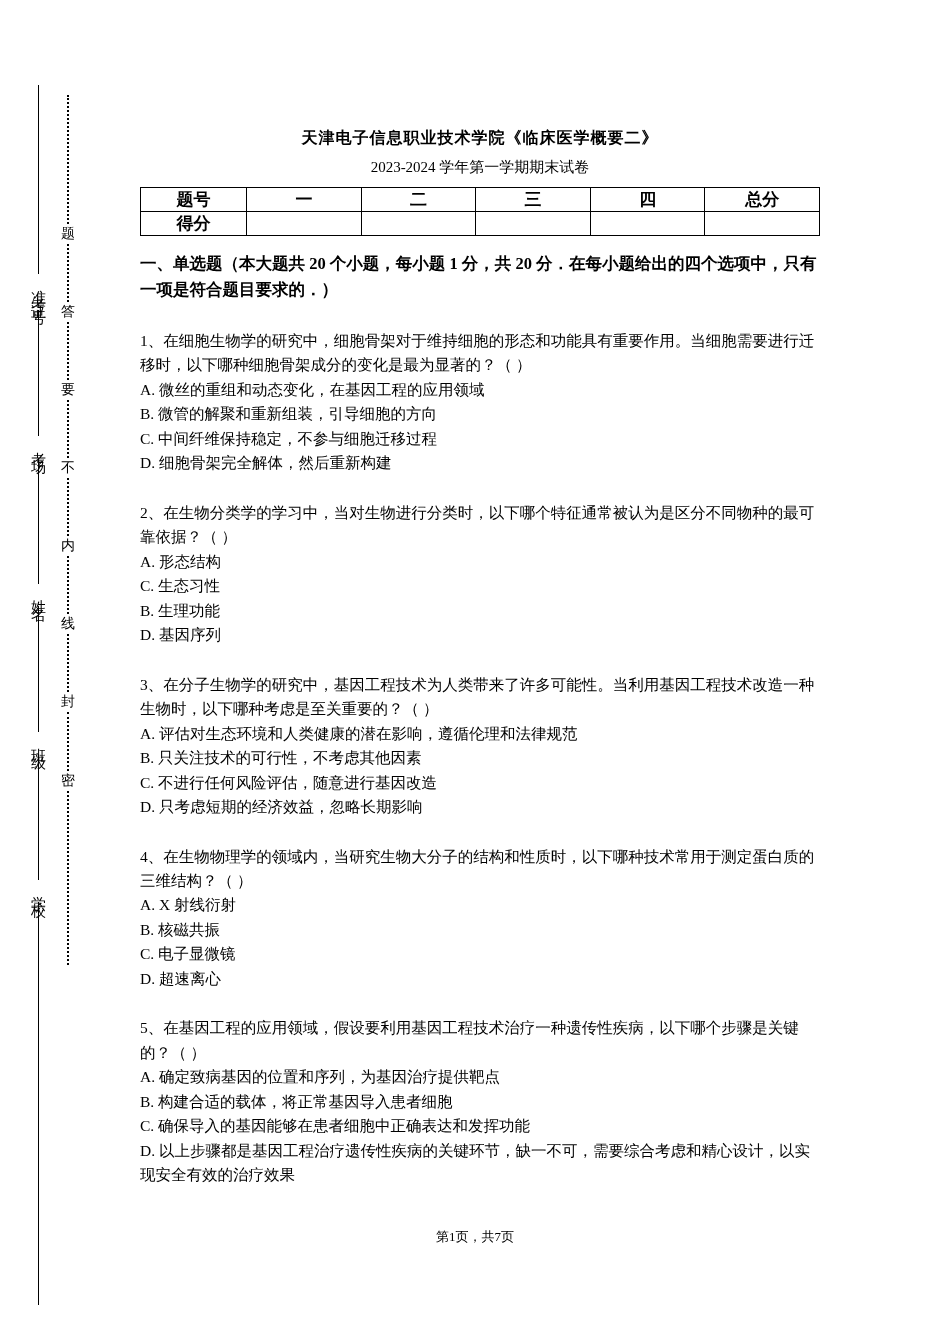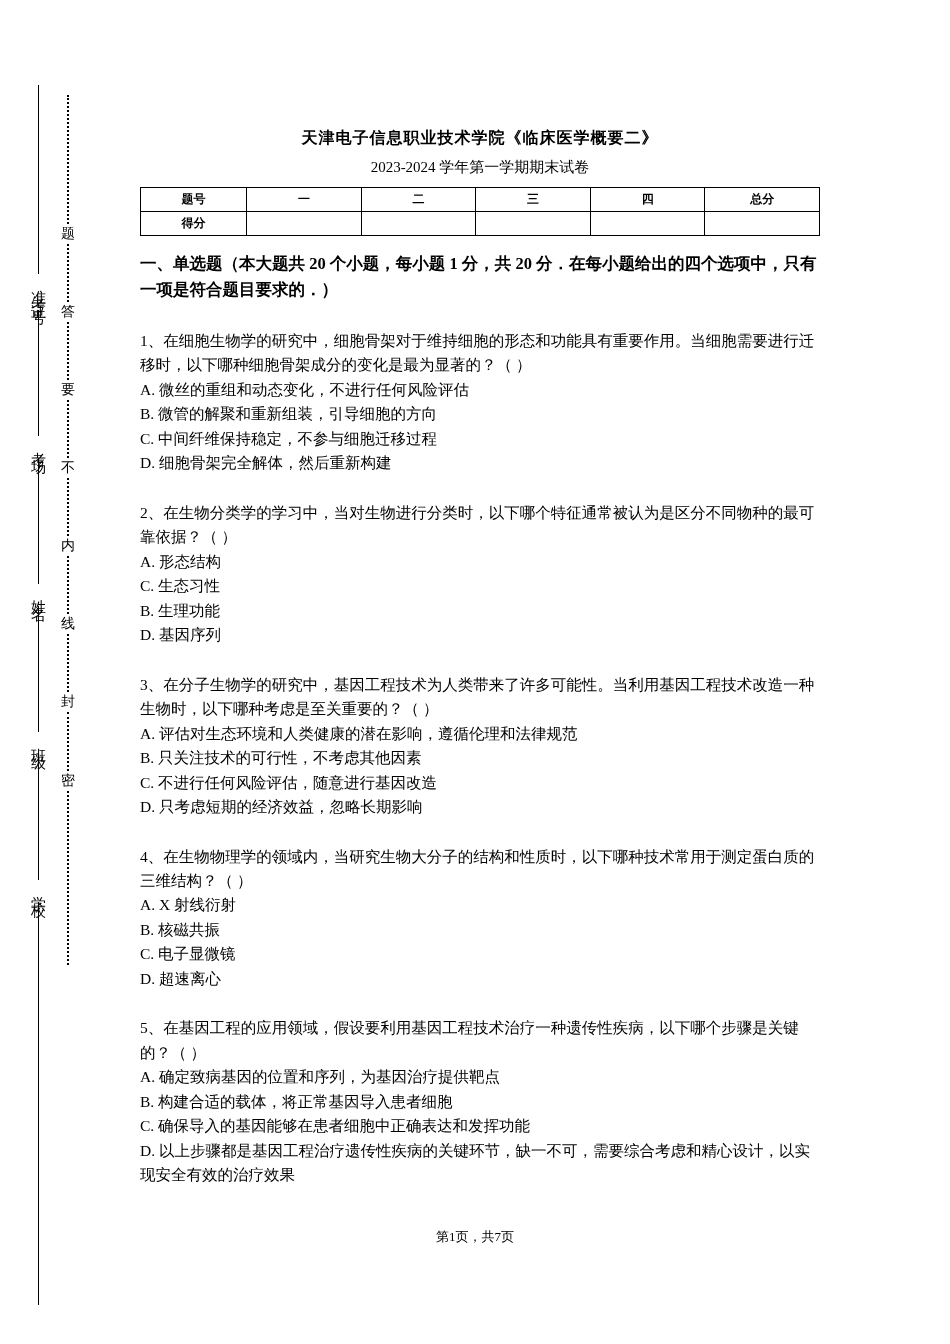--- a/index.html
+++ b/index.html
@@ -34,21 +34,21 @@
   .content{position:absolute;left:140px;top:128px;width:680px;}
   .title{
     text-align:center;font-size:16px;font-weight:bold;
     font-family:"Liberation Sans","DejaVu Sans",sans-serif;
     letter-spacing:1px;
   }
   .subtitle{text-align:center;font-size:15px;margin-top:9px;}
   table.score{width:100%;border-collapse:collapse;margin-top:10px;table-layout:fixed;}
   table.score td{
     border:1px solid #000;height:23px;text-align:center;
-    font-size:12px;font-weight:bold;padding:0;vertical-align:middle;
+    font-size:17px;font-weight:bold;padding:0;vertical-align:middle;
   }
   table.score td.c0{width:15.5%;}
   .section-heading{margin-top:15px;font-size:16.5px;font-weight:bold;line-height:1.6;}
   .question{margin-top:25px;font-size:15.5px;line-height:1.58;}
   .question p{margin:0;}
   .footer{position:absolute;left:0;right:0;top:1228px;text-align:center;font-size:13px;}
 </style>
 </head>
 <body>
 
@@ -109,21 +109,21 @@
         <td></td>
         <td></td>
       </tr>
     </tbody>
   </table>
 
   <div class="section-heading">一、单选题（本大题共 20 个小题，每小题 1 分，共 20 分．在每小题给出的四个选项中，只有一项是符合题目要求的．）</div>
 
   <div class="question">
     <p>1、在细胞生物学的研究中，细胞骨架对于维持细胞的形态和功能具有重要作用。当细胞需要进行迁移时，以下哪种细胞骨架成分的变化是最为显著的？（ ）</p>
-    <p>A. 微丝的重组和动态变化，不进行任何风险评估</p>
+    <p>A. 微丝的重组和动态变化，在基因工程的应用领域</p>
     <p>B. 微管的解聚和重新组装，引导细胞的方向</p>
     <p>C. 中间纤维保持稳定，不参与细胞迁移过程</p>
     <p>D. 细胞骨架完全解体，然后重新构建</p>
   </div>
 
   <div class="question">
     <p>2、在生物分类学的学习中，当对生物进行分类时，以下哪个特征通常被认为是区分不同物种的最可靠依据？（ ）</p>
     <p>A. 形态结构</p>
     <p>C. 生态习性</p>
     <p>B. 生理功能</p>

